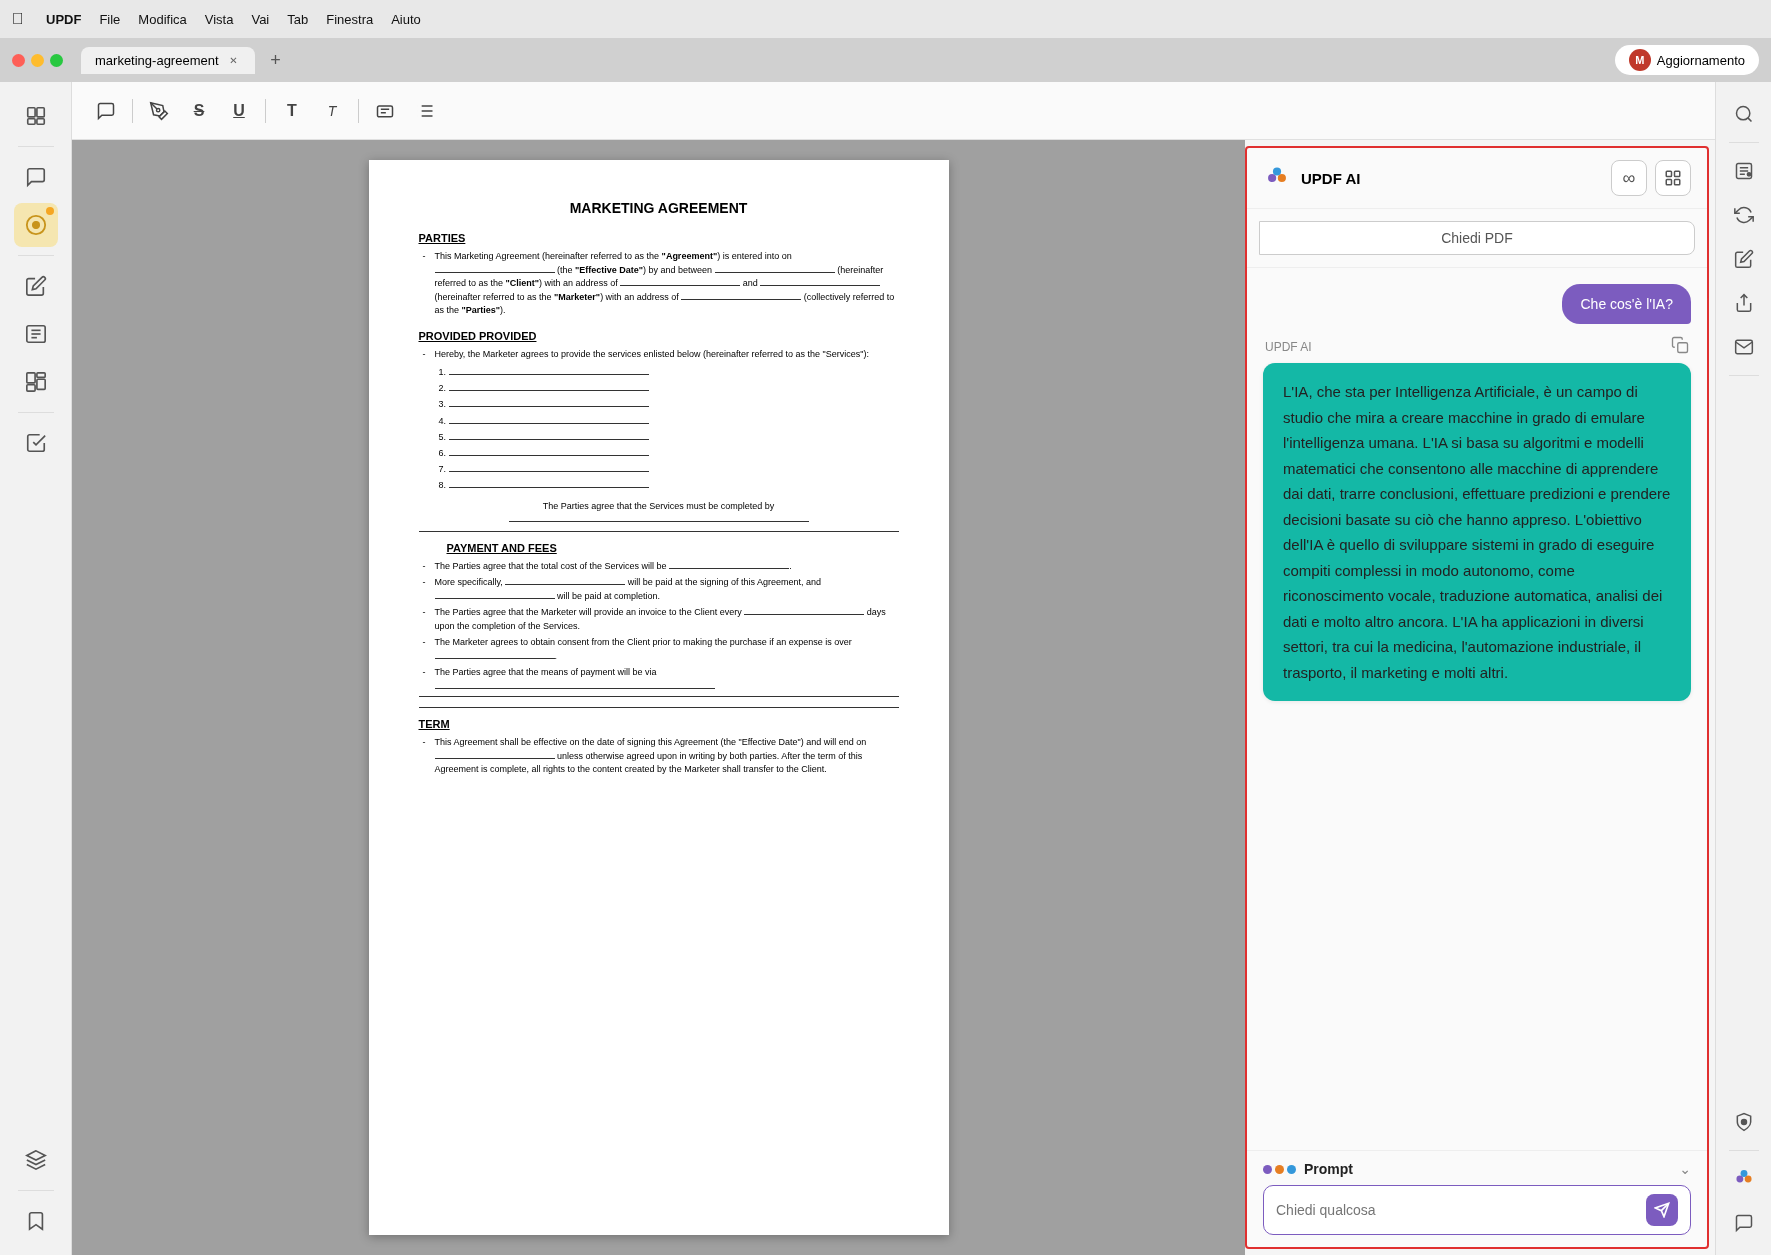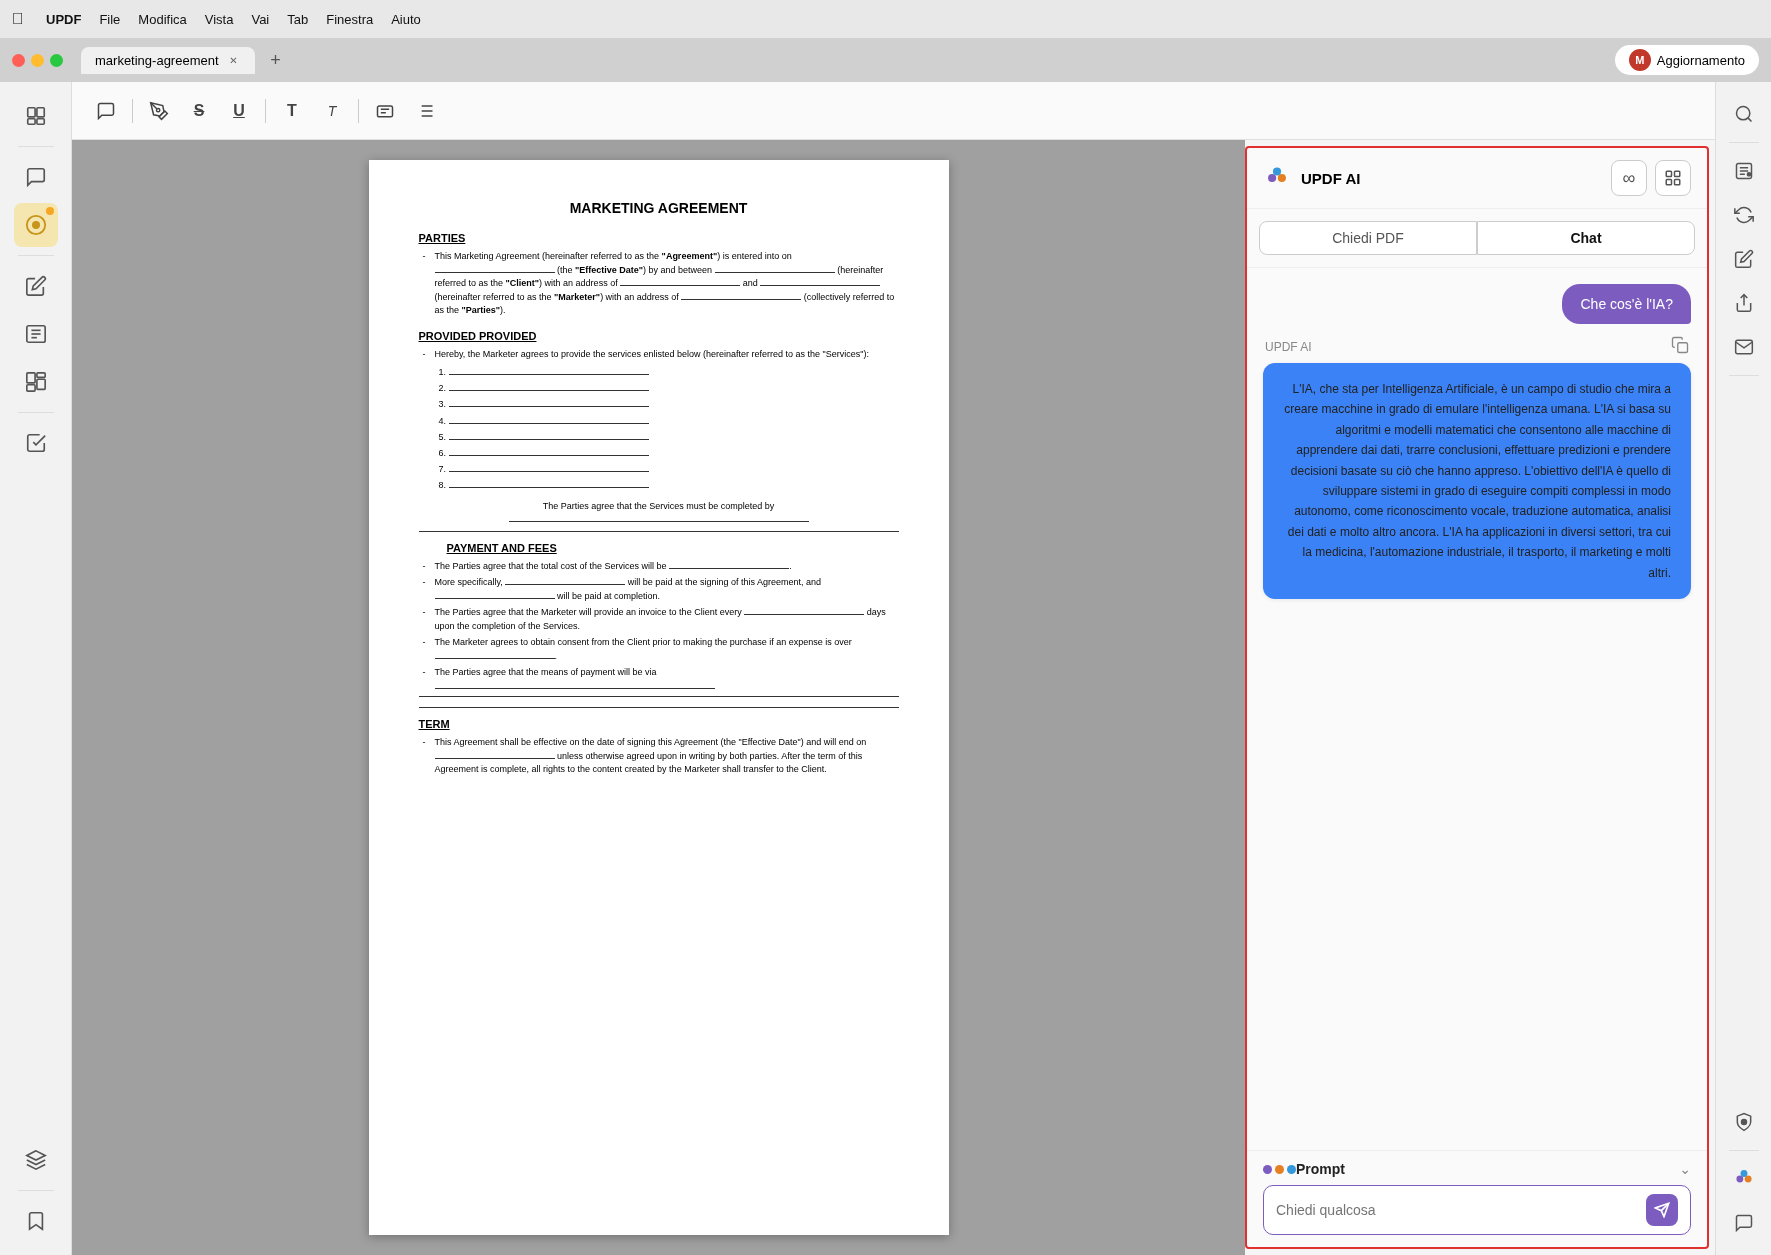--- a/index.html
+++ b/index.html
@@ -401,41 +401,41 @@
       justify-content: space-between;
       font-size: 12px;
       color: #888;
       padding: 0 2px;
     }
     .msg-ai-copy {
       cursor: pointer;
       font-size: 14px;
     }
     .msg-ai {
-      background: #3b82f6;
+      background: #14b8a6;
       border-radius: 12px;
       padding: 16px 20px;
-      font-size: 12px;
+      font-size: 15px;
       line-height: 1.7;
       color: #222;
       box-shadow: 0 1px 4px rgba(0,0,0,0.08);
-      text-align: right;
     }
 
     
     .ai-bottom {
       border-top: 1px solid #eee;
       padding: 10px 16px 12px;
       display: flex;
       flex-direction: column;
       gap: 8px;
     }
     .ai-prompt-bar {
       display: flex;
       align-items: center;
+      gap: 8px;
       cursor: pointer;
     }
     .ai-prompt-icon {
       display: flex;
       align-items: center;
       gap: 3px;
     }
     .ai-prompt-dot {
       width: 9px;
       height: 9px;
@@ -738,21 +738,20 @@
                 <rect x="14" y="3" width="7" height="7" rx="1"></rect>
                 <rect x="3" y="14" width="7" height="7" rx="1"></rect>
                 <rect x="14" y="14" width="7" height="7" rx="1"></rect>
               </svg>
             </div>
           </div>
         </div>
 
         <div class="ai-tabs">
           <div class="ai-tab">Chiedi PDF</div>
-          <div class="ai-tab active">Chat</div>
         </div>
 
         <div class="ai-messages">
 
           <div class="msg-user">Che cos'è l'IA?</div>
 
           <div class="msg-ai-container">
             <div class="msg-ai-label">
               <span>UPDF AI</span>
               <span class="msg-ai-copy">

